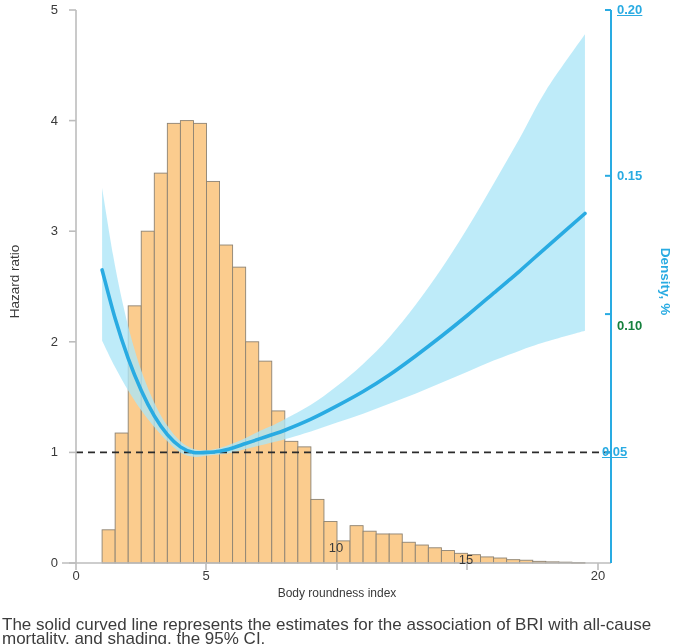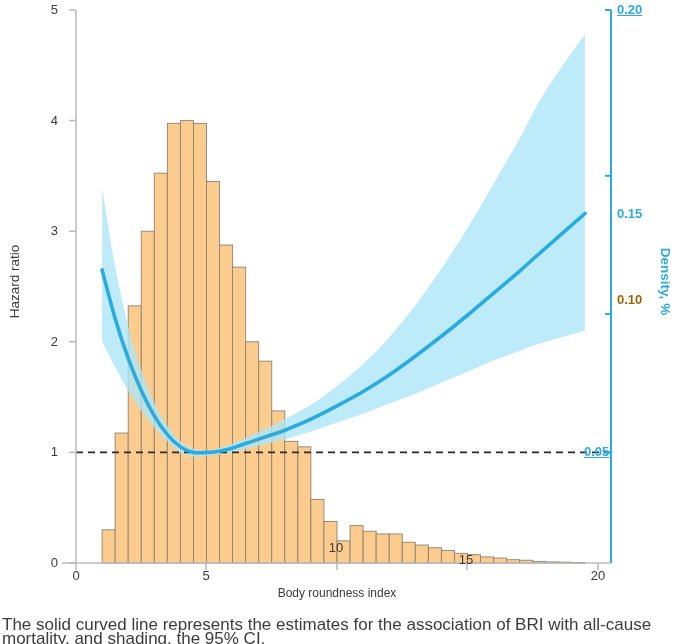--- a/index.html
+++ b/index.html
@@ -47,23 +47,23 @@
     </div>
     <div class="xlabel">Body  roundness index</div>
 
     <div class="ticklab left" style="left:36px;top:555px;width:22px;">0</div>
     <div class="ticklab left" style="left:36px;top:444px;width:22px;">1</div>
     <div class="ticklab left" style="left:36px;top:334px;width:22px;">2</div>
     <div class="ticklab left" style="left:36px;top:223px;width:22px;">3</div>
     <div class="ticklab left" style="left:36px;top:113px;width:22px;">4</div>
     <div class="ticklab left" style="left:36px;top:2px;width:22px;">5</div>
 
-    <div class="ticklab right" style="left:584px;top:444px;color:#29abe2;font-weight:bold;text-decoration:underline;">0.05</div>
-    <div class="ticklab right" style="left:617px;top:292px;color:#a16207;font-weight:bold;">0.10</div>
-    <div class="ticklab right" style="left:617px;top:168px;color:#29abe2;font-weight:bold;margin-top:38px;">0.15</div>
+    <div class="ticklab right" style="left:602px;top:444px;color:#29abe2;font-weight:bold;text-decoration:underline;">0.05</div>
+    <div class="ticklab right" style="left:617px;top:318px;color:#15803d;font-weight:bold;">0.10</div>
+    <div class="ticklab right" style="left:617px;top:168px;color:#29abe2;font-weight:bold;">0.15</div>
     <div class="ticklab right" style="left:617px;top:2px;color:#29abe2;font-weight:bold;text-decoration:underline;">0.20</div>
 
     <div class="ticklab bottom" style="left:61px;top:568px;width:30px;">0</div>
     <div class="ticklab bottom" style="left:191px;top:568px;width:30px;">5</div>
     <div class="ticklab bottom" style="left:321px;top:540px;width:30px;">10</div>
     <div class="ticklab bottom" style="left:451px;top:552px;width:30px;">15</div>
     <div class="ticklab bottom" style="left:583px;top:568px;width:30px;">20</div>
 
     <svg id="plot" width="685" height="614" viewBox="0 0 685 614">
       <g id="bars-group">

